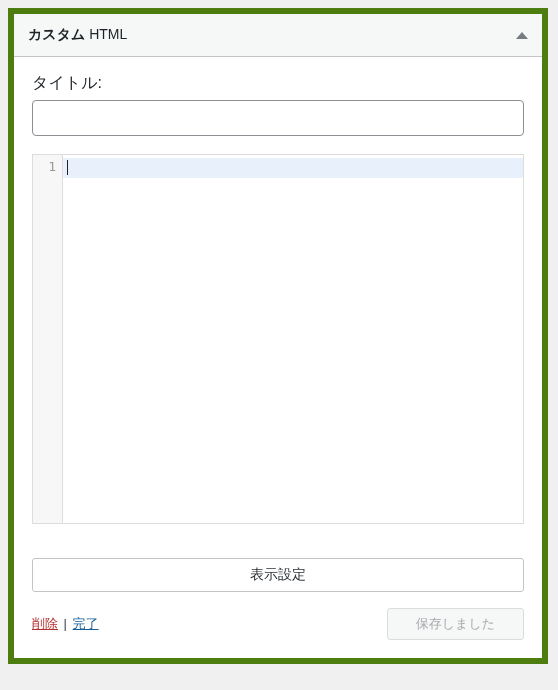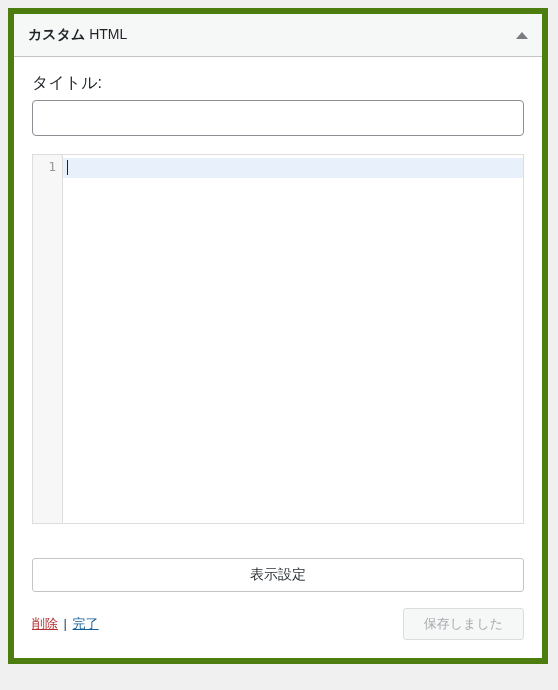--- a/index.html
+++ b/index.html
@@ -132,21 +132,21 @@
     .link-done {
       color: #135e96;
       text-decoration: underline;
       cursor: pointer;
       text-align: right;
     }
     .saved-btn {
       border: 1px solid #dcdcde;
       background: #f6f7f7;
       color: #a7aaad;
-      padding: 6px 20px;
+      padding: 6px 28px;
       border-radius: 3px;
       font-size: 13px;
       cursor: default;
     }
   </style>
 </head>
 <body>
 
 <div class="widget-container">
   <div class="widget-header">

